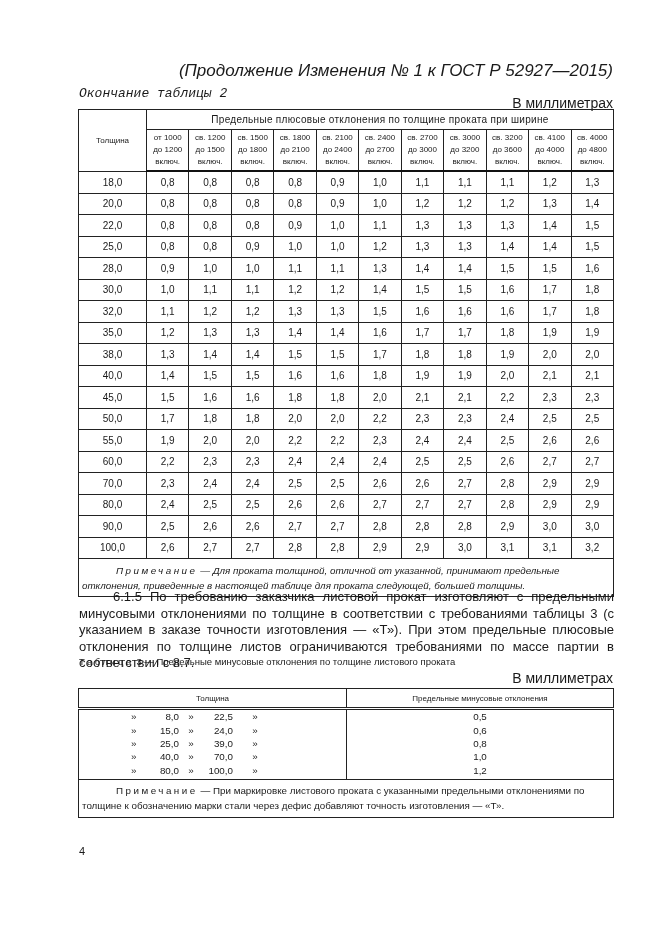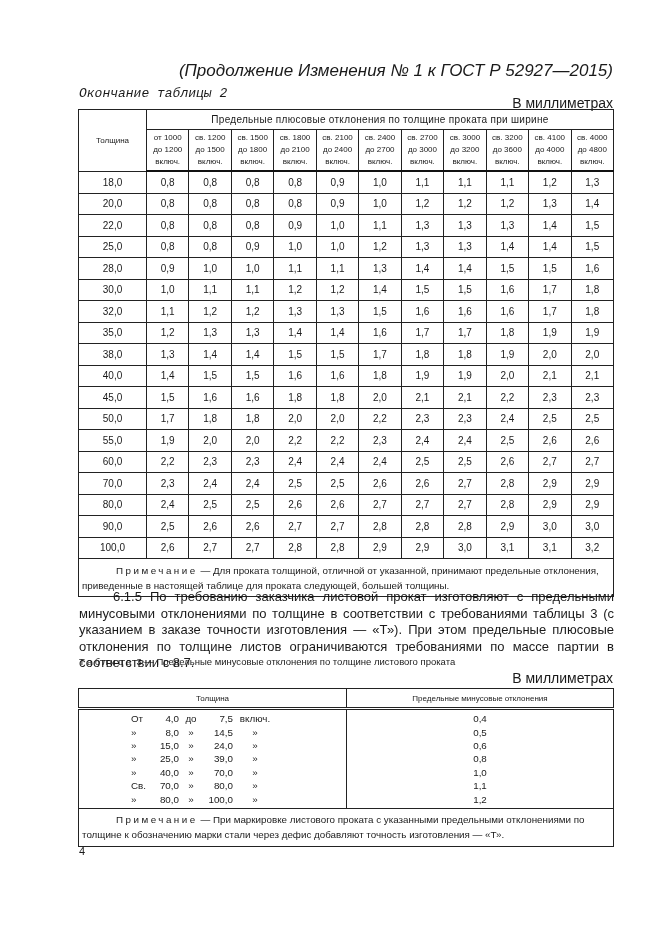--- a/index.html
+++ b/index.html
@@ -11,21 +11,21 @@
   .units { right: 48px; font-size: 14px; }
 
   table { border-collapse: collapse; position: absolute; }
   #t2 { left: 78px; top: 109px; width: 536px; table-layout: fixed; }
   #t2 td, #t2 th { border: 1px solid #222; text-align: center; padding: 0; font-weight: normal; }
   #t2 .h-top { height: 19px; font-size: 10px; letter-spacing: 0.3px; }
   #t2 .h-sub { height: 40px; font-size: 8px; line-height: 12px; }
   #t2 .h-thick { font-size: 8px; }
   #t2 thead tr:last-child th { border-bottom: 2.5px solid #111; }
   #t2 tbody td { height: 20.5px; font-size: 10px; }
-  #t2 .note { text-align: left; font-size: 9.8px; line-height: 15px; padding: 4px 3px 3px 3px; height: auto; }
+  #t2 .note { text-align: left; font-size: 9.8px; line-height: 15px; padding: 4px 3px 3px 3px; height: auto; font-style: italic; }
   .spaced { letter-spacing: 2.5px; }
   .indent { display: inline-block; width: 34px; }
 
   .para { left: 79px; width: 535px; top: 589px; font-size: 13px; line-height: 16.5px; text-align: justify; }
   .t3-cap { left: 79px; top: 656px; font-size: 9.5px; }
 
   #t3 { left: 78px; top: 688px; width: 536px; table-layout: fixed; }
   #t3 th { border: 1px solid #222; border-bottom: 3px double #222; height: 16px; font-size: 8px; font-weight: normal; }
   #t3 td.c { border-left: 1px solid #222; border-right: 1px solid #222; font-size: 9.8px; height: 13.4px; padding: 0; }
   #t3 tr.first td.c { padding-top: 2px; }
@@ -398,39 +398,27 @@
       <col style="width:268px">
       <col>
     </colgroup>
   <thead>
     <tr>
       <th>Толщина</th>
       <th>Предельные минусовые отклонения</th>
     </tr>
   </thead>
   <tbody id="t3-body">
-      <tr class="first">
-        <td class="c">
-          <div class="rng">
-            <span class="p">От</span>
-            <span class="a">4,0</span>
-            <span class="w">до</span>
-            <span class="b">7,5</span>
-            <span class="s">включ.</span>
-          </div>
-        </td>
-        <td class="c val">0,4</td>
-      </tr>
       <tr>
         <td class="c">
           <div class="rng">
             <span class="p">»</span>
             <span class="a">8,0</span>
             <span class="w">»</span>
-            <span class="b">14,5</span>
+            <span class="b">22,5</span>
             <span class="s">»</span>
           </div>
         </td>
         <td class="c val">0,5</td>
       </tr>
       <tr>
         <td class="c">
           <div class="rng">
             <span class="p">»</span>
             <span class="a">15,0</span>
@@ -457,32 +445,20 @@
         <td class="c">
           <div class="rng">
             <span class="p">»</span>
             <span class="a">40,0</span>
             <span class="w">»</span>
             <span class="b">70,0</span>
             <span class="s">»</span>
           </div>
         </td>
         <td class="c val">1,0</td>
-      </tr>
-      <tr>
-        <td class="c">
-          <div class="rng">
-            <span class="p">Св.</span>
-            <span class="a">70,0</span>
-            <span class="w">»</span>
-            <span class="b">80,0</span>
-            <span class="s">»</span>
-          </div>
-        </td>
-        <td class="c val">1,1</td>
       </tr>
       <tr class="last">
         <td class="c">
           <div class="rng">
             <span class="p">»</span>
             <span class="a">80,0</span>
             <span class="w">»</span>
             <span class="b">100,0</span>
             <span class="s">»</span>
           </div>

